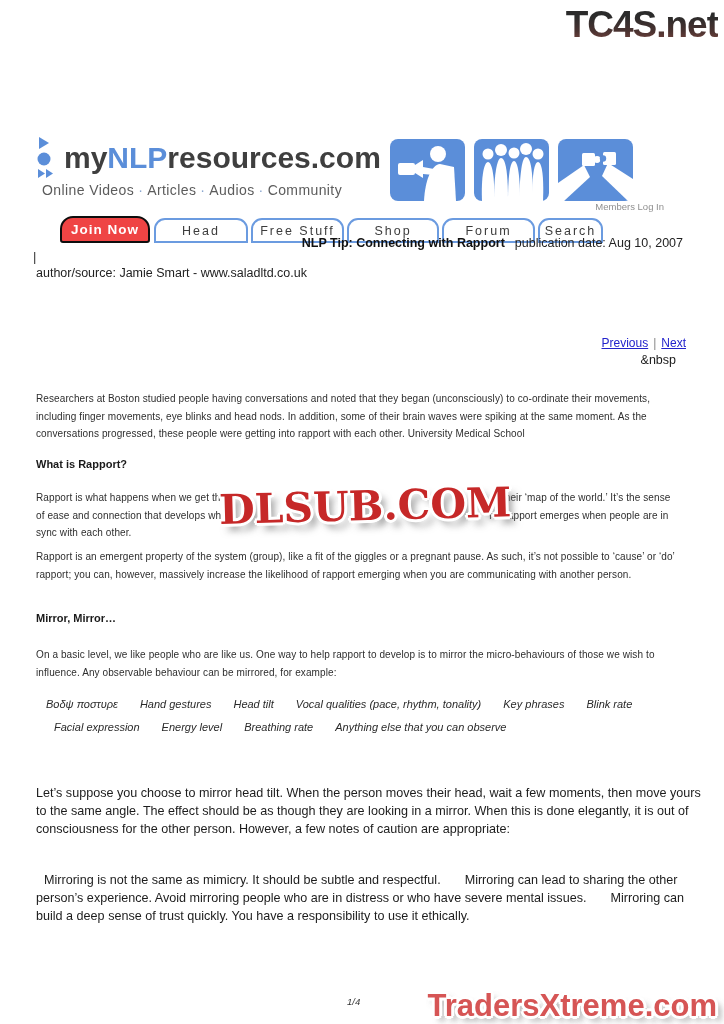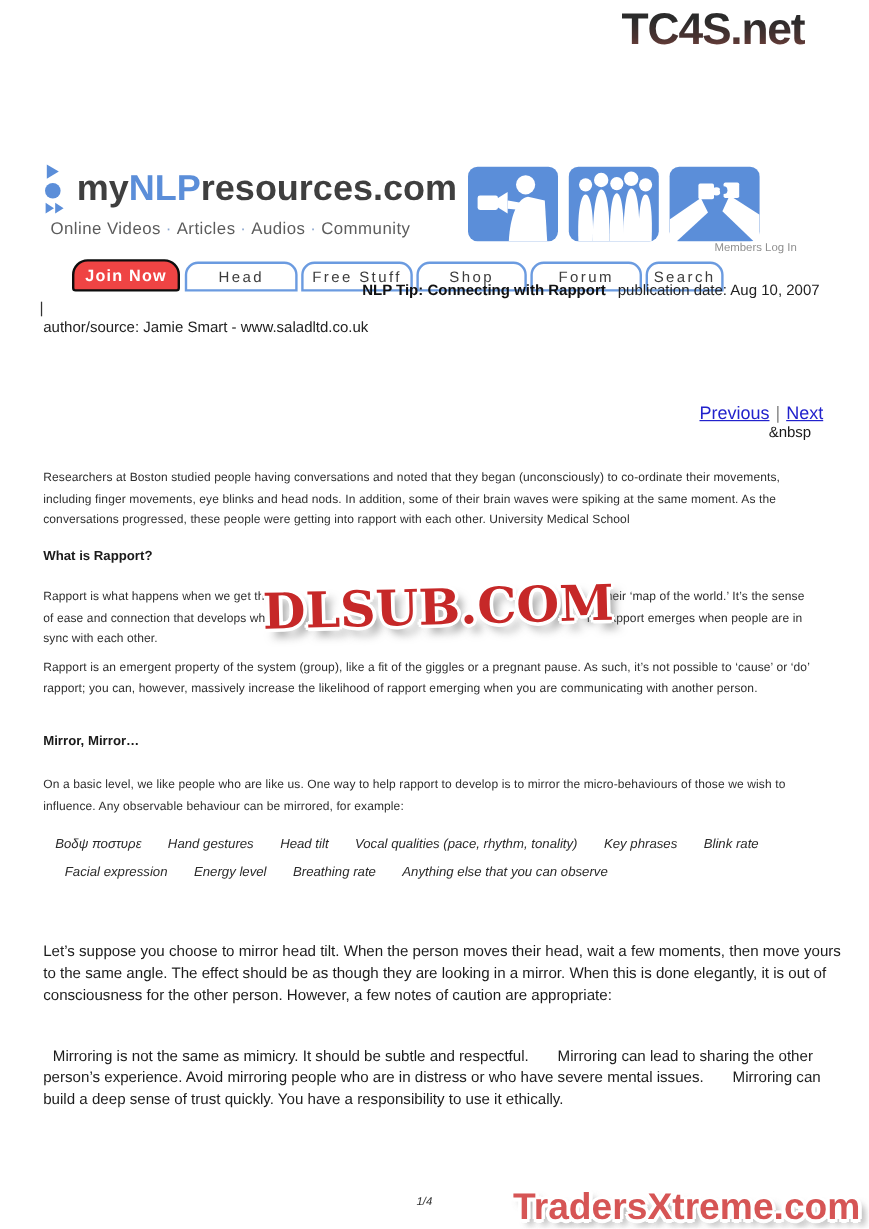--- a/index.html
+++ b/index.html
@@ -4,21 +4,21 @@
 <style>
   * { margin:0; padding:0; box-sizing:border-box; }
   html,body { background:#fff; }
   body { font-family:"Liberation Sans", sans-serif; }
   .page {
     position:relative; width:724px; height:1024px; margin:0 auto;
     background:#fff; overflow:hidden; color:#222;
   }
   
   .wm-top {
-    position:absolute; top:4px; right:6px; width:200px; 
+    position:absolute; top:4px; right:6px; width:200px; text-align:right;
     font-size:37px; font-weight:bold; letter-spacing:-1px;
     background:linear-gradient(180deg,#2b2b2b 30%,#4a3331 65%,#8a4a42 100%);
     -webkit-background-clip:text; background-clip:text; color:transparent;
   }
   .wm-center {
     position:absolute; left:219px; top:482px; width:300px;
     font-family:"DejaVu Serif", serif; font-weight:bold; font-size:41px;
     letter-spacing:0px; color:#c62828; transform:rotate(-1.5deg);
     text-shadow:
       -2px -2px 0 #fff, 2px -2px 0 #fff, -2px 2px 0 #fff, 2px 2px 0 #fff,
@@ -61,21 +61,21 @@
     cursor:pointer;
   }
   .t-home{width:94px;} .t-free{width:93px; margin-left:3px;} .t-shop{width:92px; margin-left:3px;}
   .t-forum{width:93px; margin-left:3px;} .t-search{width:65px; margin-left:3px;}
   
   .title-line { position:absolute; top:233px; right:41px; white-space:nowrap; z-index:5; }
   .title-line .t { font-weight:bold; font-size:12.5px; color:#111; }
   .title-line .d { font-size:12.5px; color:#222; margin-left:10px; }
   .stray-pipe { position:absolute; left:33px; top:249px; font-size:13px; color:#333; }
   .author { position:absolute; left:36px; top:266px; font-size:12.5px; color:#222; }
-  .pager { position:absolute; right:38px; top:336px; font-size:15px; text-align:center; }
+  .pager { position:absolute; right:38px; top:336px; font-size:12px; text-align:center; }
   .pager a { color:#2222cc; text-decoration:underline; cursor:pointer; }
   .pager .sep { color:#888; padding:0 5px; }
   .pager-nbsp { position:absolute; right:48px; top:353px; font-size:12.5px; color:#1a1a1a; }
   
   .p-sm { position:absolute; left:36px; font-size:10px; line-height:17.5px; color:#2e2e2e; letter-spacing:.1px; }
   .h-sm { position:absolute; left:36px; font-size:11px; font-weight:bold; color:#1a1a1a; }
   .p-lg { position:absolute; left:36px; font-size:12.6px; line-height:18px; color:#1c1c1c; }
   .gap { display:inline-block; height:1px; }
   .g270 { width:270px; } .g268 { width:268px; } .g24 { width:24px; }
   .mlist { position:absolute; left:46px; font-size:11px; color:#2a2a2a; white-space:nowrap;font-style:italic; }

